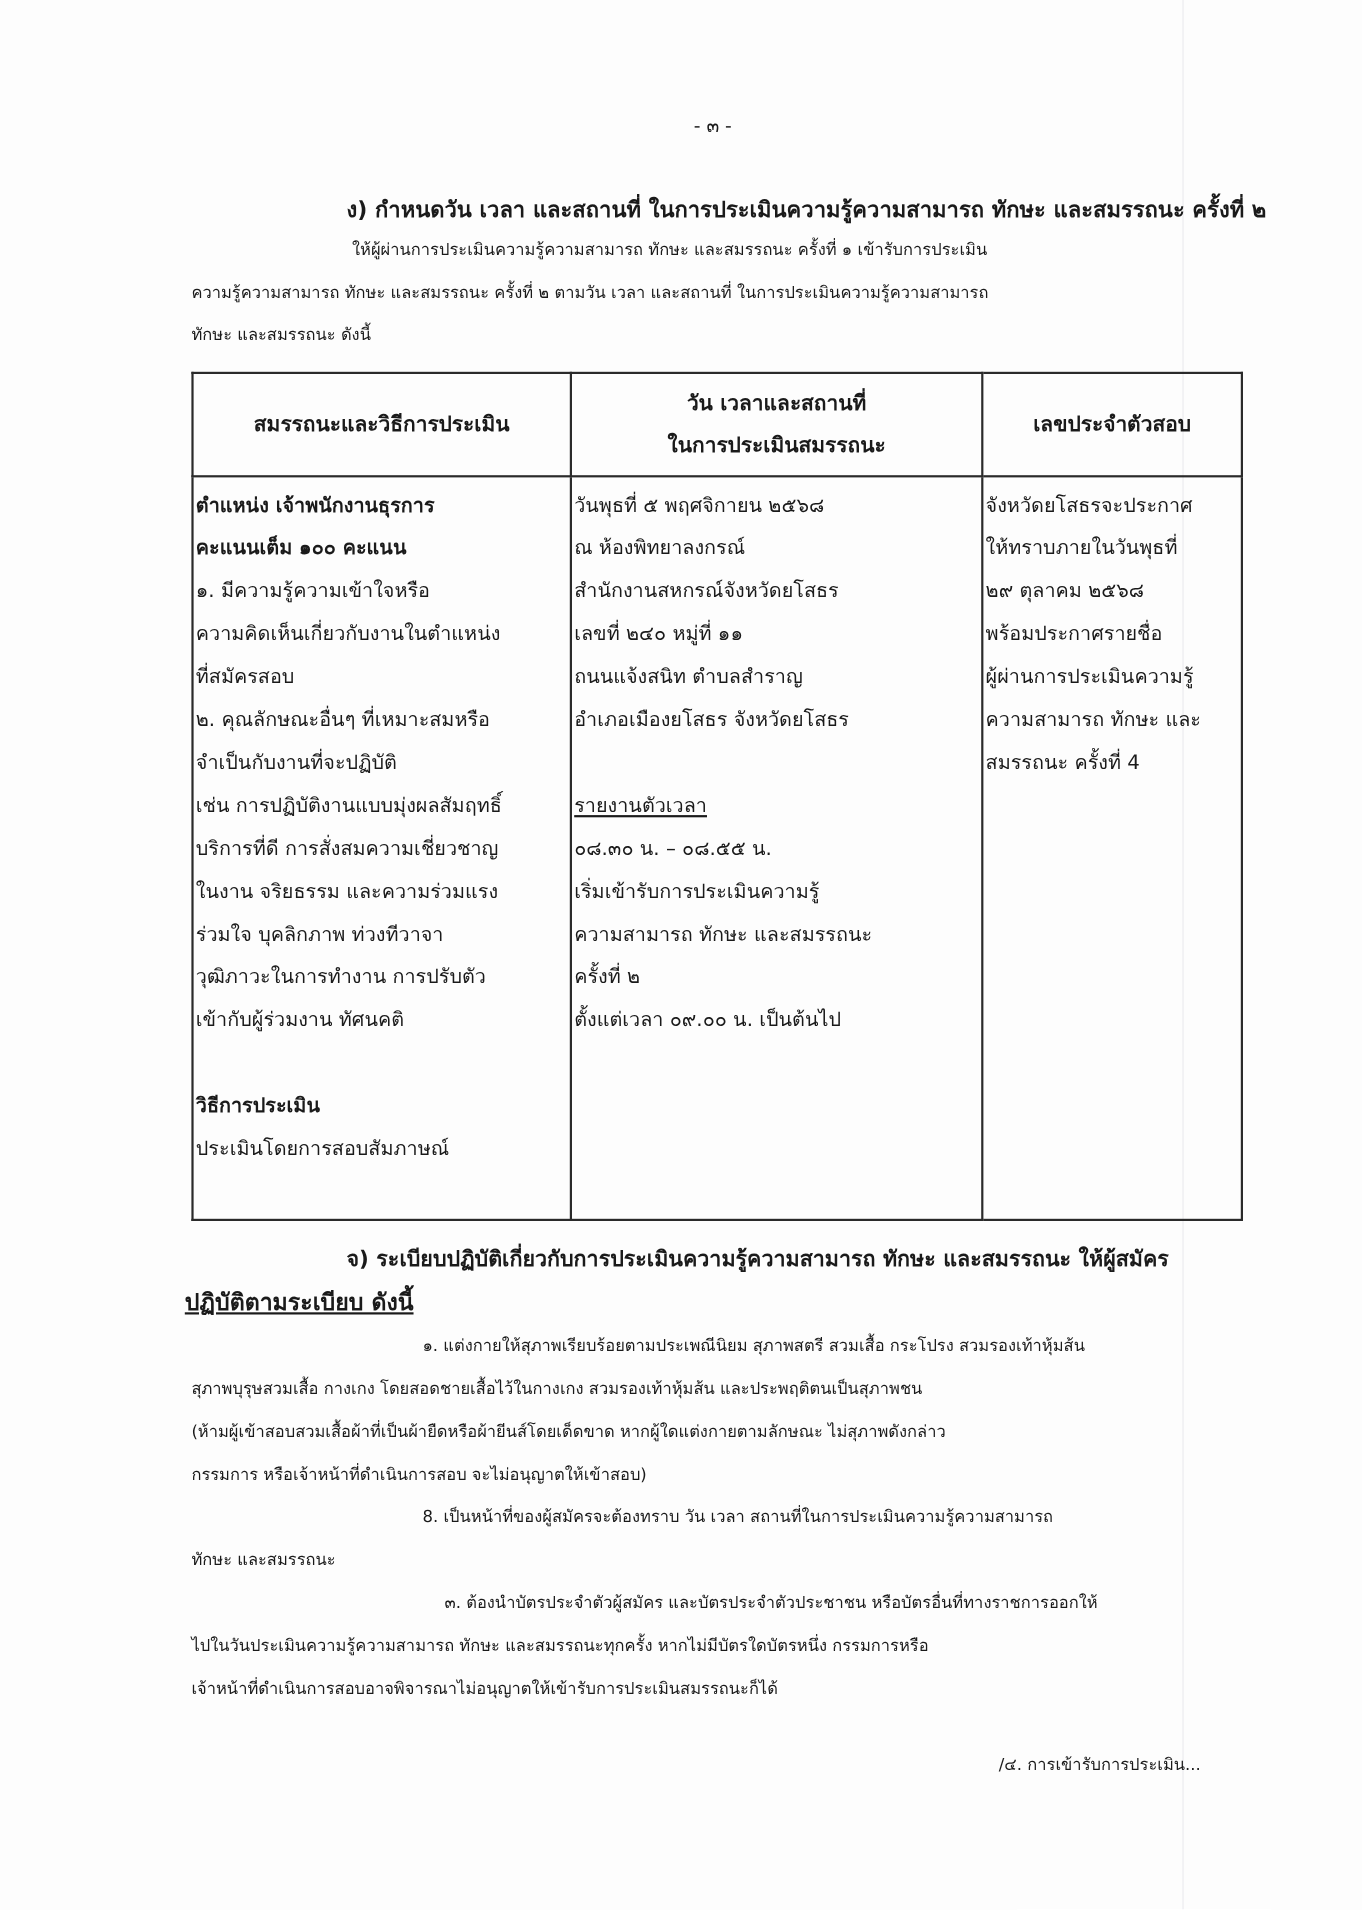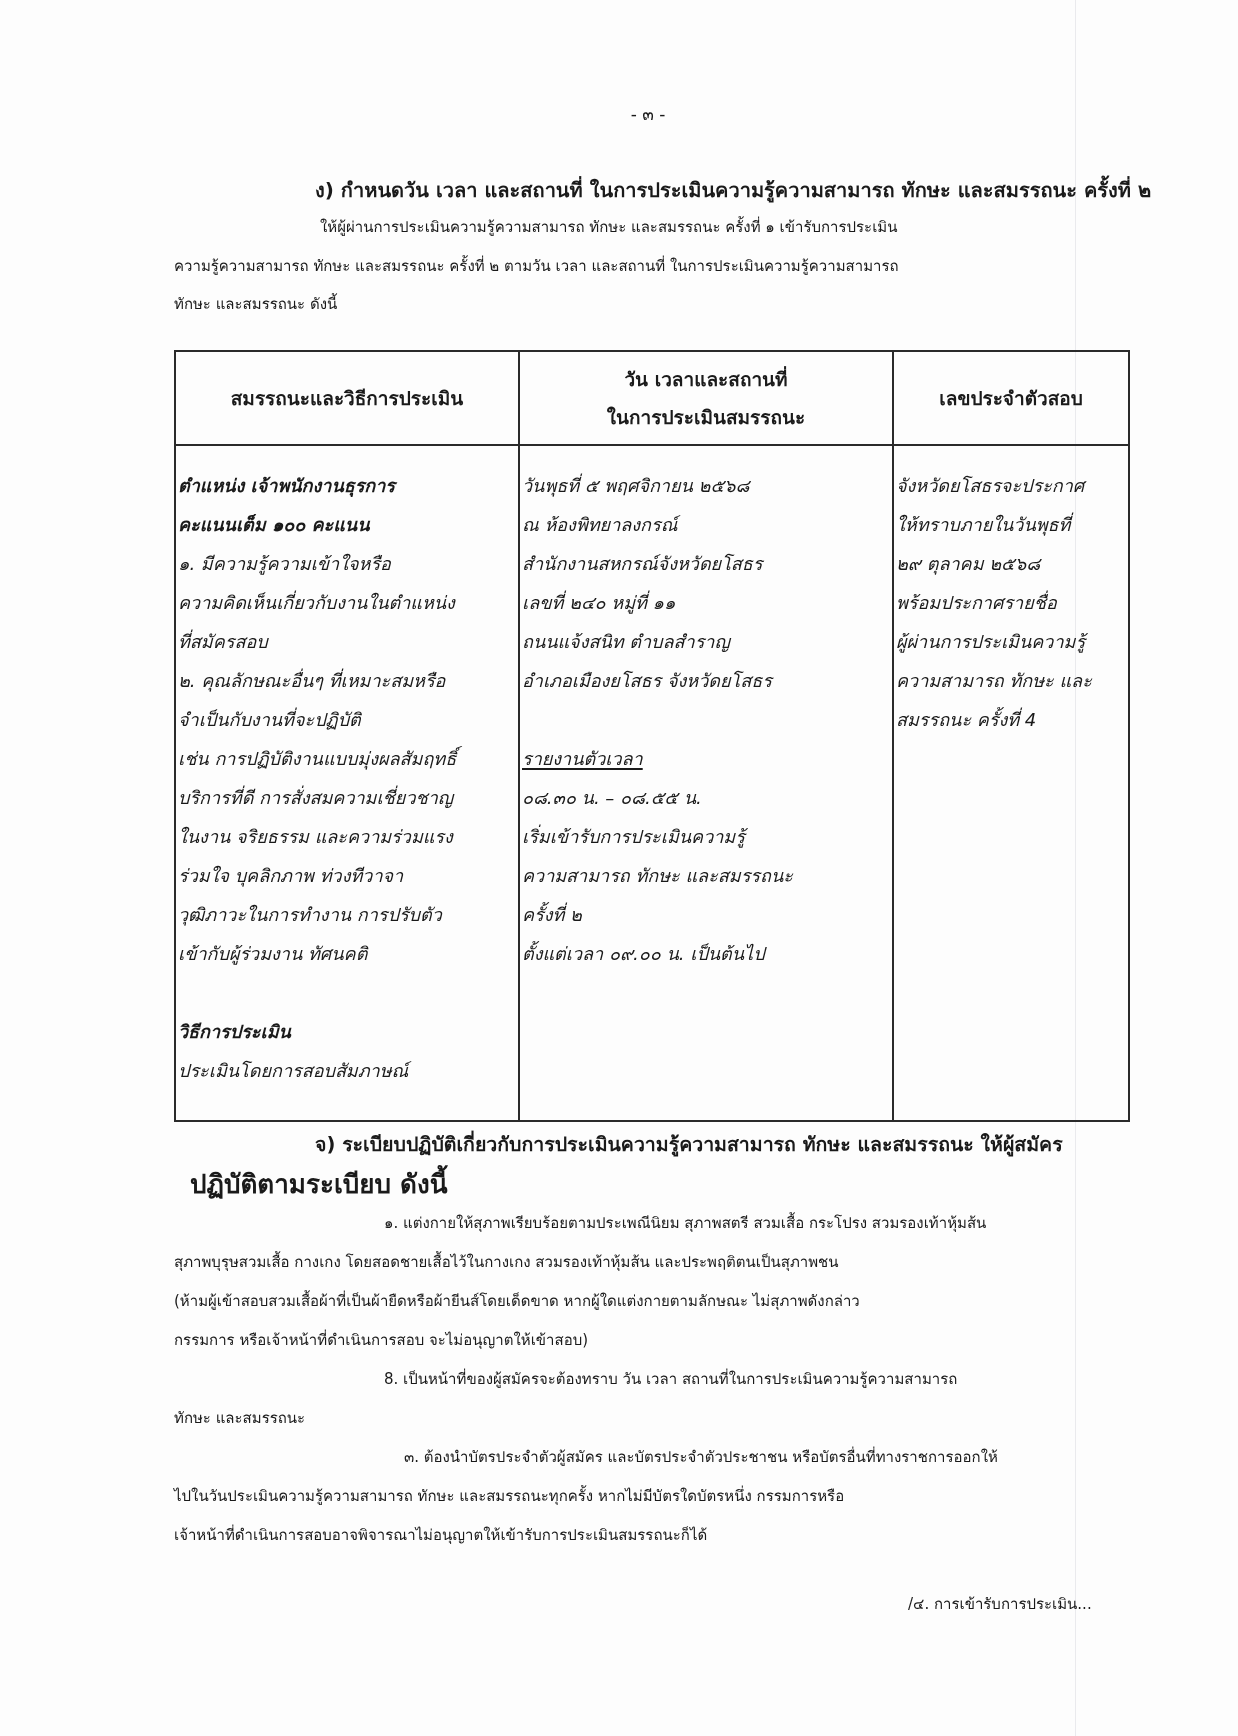--- a/index.html
+++ b/index.html
@@ -11,25 +11,25 @@
   .page { position: absolute; left: 0; top: 0; width: 1238px; height: 1736px; background: #fdfdfd; }
   .scanline { position: absolute; left: 1075px; top: 0; width: 1px; height: 1736px; background: rgba(180,180,190,0.25); }
   .abs { position: absolute; white-space: nowrap; }
   .pagenum { left: 0; width: 1296px; text-align: center; top: 100px; font-size: 17px; }
   .t { font-size: 15px; line-height: 24px; }
   .b { font-weight: bold; }
   .u { text-decoration: underline; text-decoration-thickness: 2px; text-underline-offset: 3px; }
 
   table.sched {
     position: absolute; left: 174px; top: 338px; width: 954px; height: 772px;
-    border-collapse: collapse; table-layout: fixed; margin-top: 12px;
+    border-collapse: collapse; table-layout: fixed;
   }
   table.sched th, table.sched td { border: 2px solid #2a2a2a; vertical-align: top; padding: 0; }
   table.sched th { height: 92px; vertical-align: middle; text-align: center; font-size: 19px; font-weight: bold; line-height: 38px; }
-  table.sched td { padding: 20px 0 0 2px; font-style: italic; }
+  table.sched td { padding: 6px 0 0 2px; }
   .cellline { display: block; font-size: 18px; line-height: 39px; height: 39px; white-space: nowrap; }
   .gap { display: block; height: 39px; }
 </style>
 </head>
 <body>
 
 <div class="page">
   <div class="scanline"></div>
 
   <div class="abs pagenum">- ๓ -</div>
@@ -97,21 +97,21 @@
           <span class="cellline">พร้อมประกาศรายชื่อ</span>
           <span class="cellline">ผู้ผ่านการประเมินความรู้</span>
           <span class="cellline">ความสามารถ ทักษะ และ</span>
           <span class="cellline">สมรรถนะ ครั้งที่ 4</span>
         </td>
       </tr>
     </tbody>
   </table>
 
   <div class="abs t b" style="left:315px; top:1133px; font-size:19.5px;">จ) ระเบียบปฏิบัติเกี่ยวกับการประเมินความรู้ความสามารถ ทักษะ และสมรรถนะ ให้ผู้สมัคร</div>
-  <div class="abs t b" style="left:190px; top:1172px; font-size:26px;">ปฏิบัติตามระเบียบ ดังนี้</div>
+  <div class="abs t b" style="left:168px; top:1172px; font-size:21px;text-decoration:underline;">ปฏิบัติตามระเบียบ ดังนี้</div>
 
   <div class="abs t" style="left:384px; top:1211px;">๑. แต่งกายให้สุภาพเรียบร้อยตามประเพณีนิยม สุภาพสตรี สวมเสื้อ กระโปรง สวมรองเท้าหุ้มส้น</div>
   <div class="abs t" style="left:174px; top:1250px;">สุภาพบุรุษสวมเสื้อ กางเกง โดยสอดชายเสื้อไว้ในกางเกง สวมรองเท้าหุ้มส้น และประพฤติตนเป็นสุภาพชน</div>
   <div class="abs t" style="left:174px; top:1289px;">(ห้ามผู้เข้าสอบสวมเสื้อผ้าที่เป็นผ้ายืดหรือผ้ายีนส์โดยเด็ดขาด หากผู้ใดแต่งกายตามลักษณะ ไม่สุภาพดังกล่าว</div>
   <div class="abs t" style="left:174px; top:1328px;">กรรมการ หรือเจ้าหน้าที่ดำเนินการสอบ จะไม่อนุญาตให้เข้าสอบ)</div>
 
   <div class="abs t" style="left:384px; top:1367px;">8. เป็นหน้าที่ของผู้สมัครจะต้องทราบ วัน เวลา สถานที่ในการประเมินความรู้ความสามารถ</div>
   <div class="abs t" style="left:174px; top:1406px;">ทักษะ และสมรรถนะ</div>
 
   <div class="abs t" style="left:384px; top:1445px;margin-left:20px;">๓. ต้องนำบัตรประจำตัวผู้สมัคร และบัตรประจำตัวประชาชน หรือบัตรอื่นที่ทางราชการออกให้</div>

